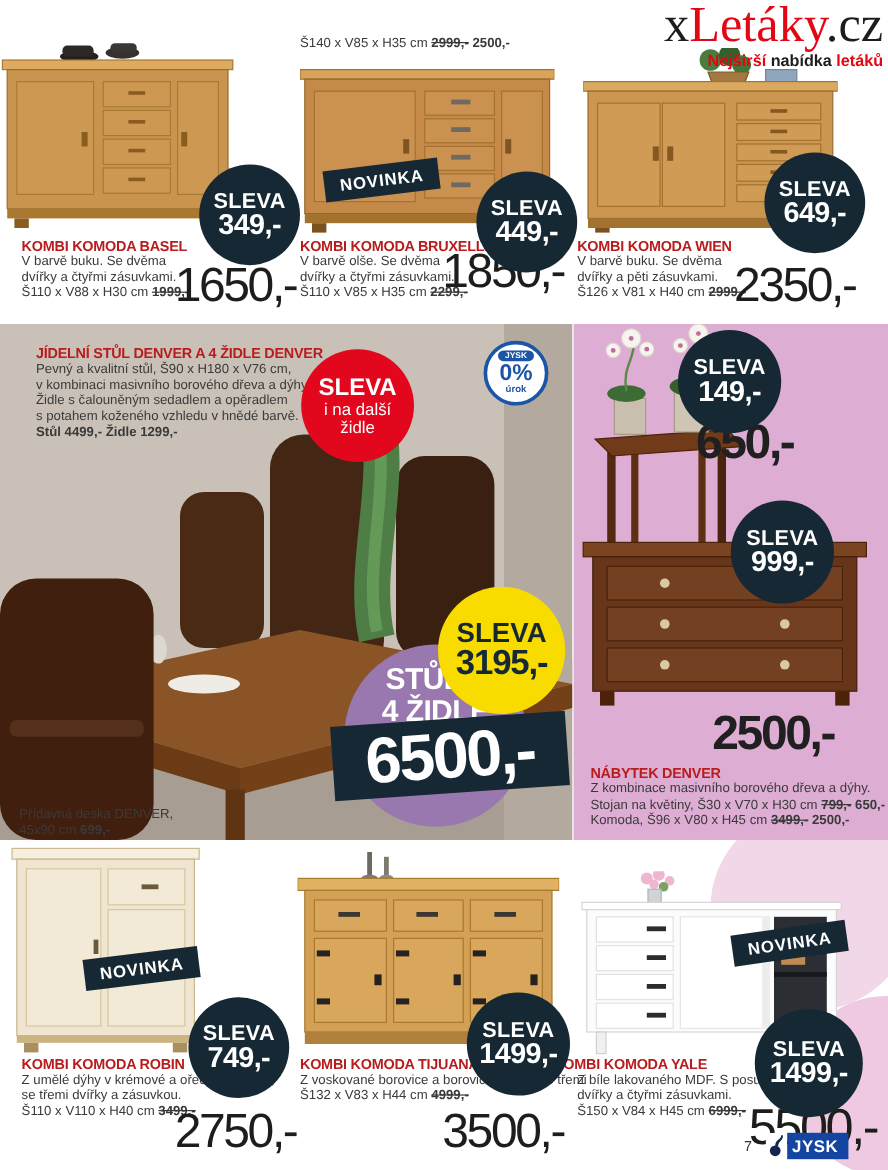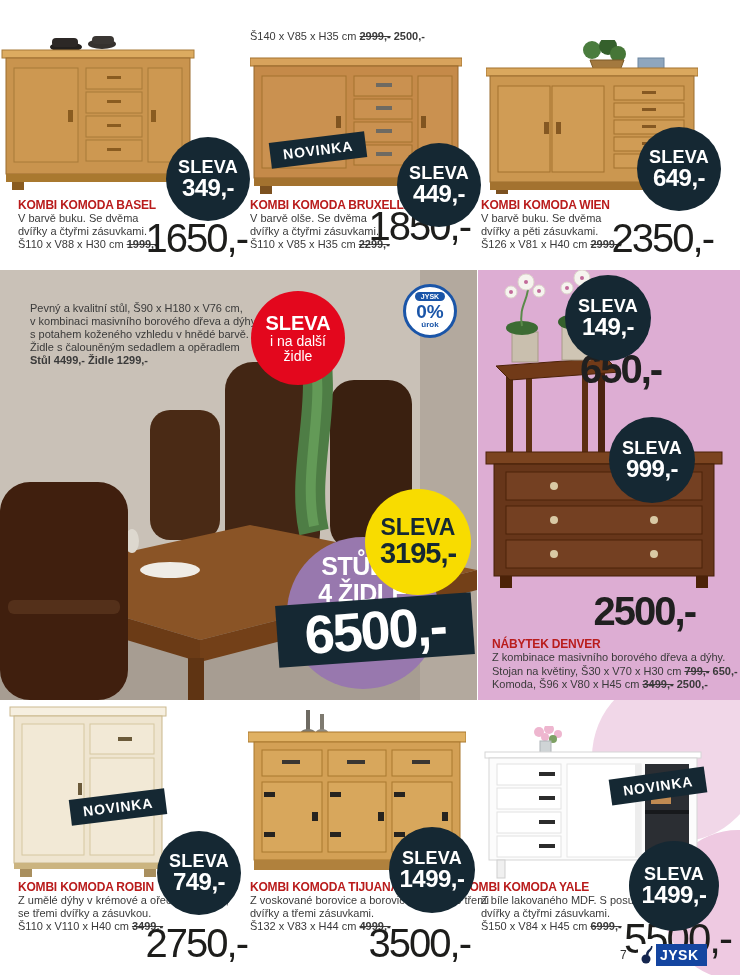--- a/index.html
+++ b/index.html
@@ -139,20 +139,24 @@
         <rect x="156" y="68" width="14" height="3"></rect>
         <rect x="156" y="85" width="14" height="3"></rect>
         <rect x="156" y="102" width="14" height="3"></rect>
         <rect x="156" y="119" width="14" height="3"></rect>
       </g>
     <rect x="4" y="142" width="204" height="8" fill="#a3722f"></rect>
     <rect x="10" y="150" width="12" height="4" fill="#7c5120"></rect>
       <rect x="190" y="150" width="12" height="4" fill="#7c5120"></rect>
   </svg>
 
+  <div class="abs logo">
+    <div class="big"><span>x</span><span class="red">Letáky</span><span>.cz</span></div>
+    <div class="tag"><span class="red">Nejširší</span><span> nabídka </span><span class="red">letáků</span></div>
+  </div>
 
   <div class="abs circle" style="left:166px;top:137px;width:84px;height:84px">
     <span class="w">SLEVA</span>
       <span class="a">349,-</span>
   </div>
   <div class="abs ptitle" style="left:18px;top:198px">KOMBI KOMODA BASEL</div>
   <div class="abs desc" style="left:18px;top:212px">
     <div>V barvě buku. Se dvěma</div>
     <div>dvířky a čtyřmi zásuvkami.</div>
     <div><span>Š110 x V88 x H30 cm</span> <span class="strike">1999,-</span></div>
@@ -206,25 +210,26 @@
     <ellipse cx="43" cy="282" rx="10" ry="4" fill="#b9b2a8"></ellipse>
       <ellipse cx="57" cy="282" rx="9" ry="4" fill="#b9b2a8"></ellipse>
     <ellipse cx="170" cy="300" rx="30" ry="8" fill="#efece6"></ellipse>
     <ellipse cx="92" cy="284" rx="8" ry="13" fill="#ddd8cf"></ellipse>
       <ellipse cx="112" cy="277" rx="8" ry="13" fill="#d6d2c7"></ellipse>
       <ellipse cx="132" cy="271" rx="7" ry="12" fill="#ddd8cf"></ellipse>
     <rect x="0" y="212" width="128" height="218" rx="30" fill="#401f0e"></rect>
     <rect x="8" y="330" width="112" height="14" rx="6" fill="#54301a"></rect>
   </svg>
 
+  <div class="abs ptitle" style="left:30px;top:287px;z-index:5">JÍDELNÍ STŮL DENVER A 4 ŽIDLE DENVER</div>
   <div class="abs desc" style="left:30px;top:302px">
     <div>Pevný a kvalitní stůl, Š90 x H180 x V76 cm,</div>
     <div>v kombinaci masivního borového dřeva a dýhy.</div>
+    <div>Židle s čalouněným sedadlem a opěradlem</div>
     <div>s potahem koženého vzhledu v hnědé barvě.</div>
-    <div>Židle s čalouněným sedadlem a opěradlem</div>
     <div class="b">Stůl 4499,- Židle 1299,-</div>
   </div>
 
   <div class="abs redcircle" style="left:251px;top:291px;width:94px;height:94px">
     <span class="r1">SLEVA</span>
     <span class="r2">i na další</span>
     <span class="r2">židle</span>
   </div>
   <div class="abs jysk0" style="left:403px;top:284px;width:48px;height:48px">
     <span class="j1">JYSK</span>
@@ -237,20 +242,24 @@
       <span class="a">3195,-</span>
   </div>
   <div class="abs purple" style="left:287px;top:537px;width:152px;height:152px">
     <span class="c">STŮL +</span>
     <span class="c">4 ŽIDLE</span>
   </div>
   <div class="abs navyband" style="left:277px;top:599px;width:196px;height:62px">
     <span class="p">6500,-</span>
   </div>
 
+  <div class="abs desc" style="left:16px;top:673px">
+    <div>Přídavná deska DENVER,</div>
+    <div><span>45x90 cm</span> <span class="b">699,-</span></div>
+  </div>
 
   <div class="abs pinkcell"></div>
   <svg class="abs" style="left:478px;top:270px;z-index:2" width="262" height="430" viewBox="0 0 262 430">
     <rect x="28" y="106" width="7" height="200" fill="#54290f"></rect>
     <rect x="120" y="102" width="7" height="200" fill="#4b2410"></rect>
     <rect x="48" y="100" width="6" height="185" fill="#5d2f13"></rect>
     <rect x="104" y="98" width="6" height="185" fill="#5d2f13"></rect>
     <rect x="30" y="238" width="96" height="8" fill="#5d2f13"></rect>
     <rect x="28" y="296" width="99" height="7" fill="#4b2410"></rect>
     <polygon points="18,96 128,88 142,102 32,110" fill="#713a18" stroke="#4c2208"></polygon>
@@ -376,21 +385,20 @@
     </g>
     <rect x="6" y="152" width="206" height="10" fill="#b0813d"></rect>
   </svg>
   <div class="abs circle" style="left:389px;top:827px;width:86px;height:86px">
     <span class="w">SLEVA</span>
       <span class="a">1499,-</span>
   </div>
   <div class="abs ptitle" style="left:250px;top:880px">KOMBI KOMODA TIJUANA</div>
   <div class="abs desc" style="left:250px;top:894px">
     <div>Z voskované borovice a borovicové dýhy. S třemi</div>
-    <div>dvířky a třemi zásuvkami.</div>
     <div><span>Š132 x V83 x H44 cm</span> <span class="strike">4999,-</span></div>
   </div>
   <div class="abs bigprice" style="left:352px;top:923px;width:118px">3500,-</div>
 
   <svg class="abs" style="left:483px;top:726px;z-index:1" width="228" height="156" viewBox="0 0 228 156">
     <g fill="#eeb6cf">
         <circle cx="56" cy="6" r="5"></circle>
         <circle cx="66" cy="3" r="5"></circle>
         <circle cx="75" cy="8" r="4"></circle>
         <circle cx="62" cy="11" r="4"></circle>

